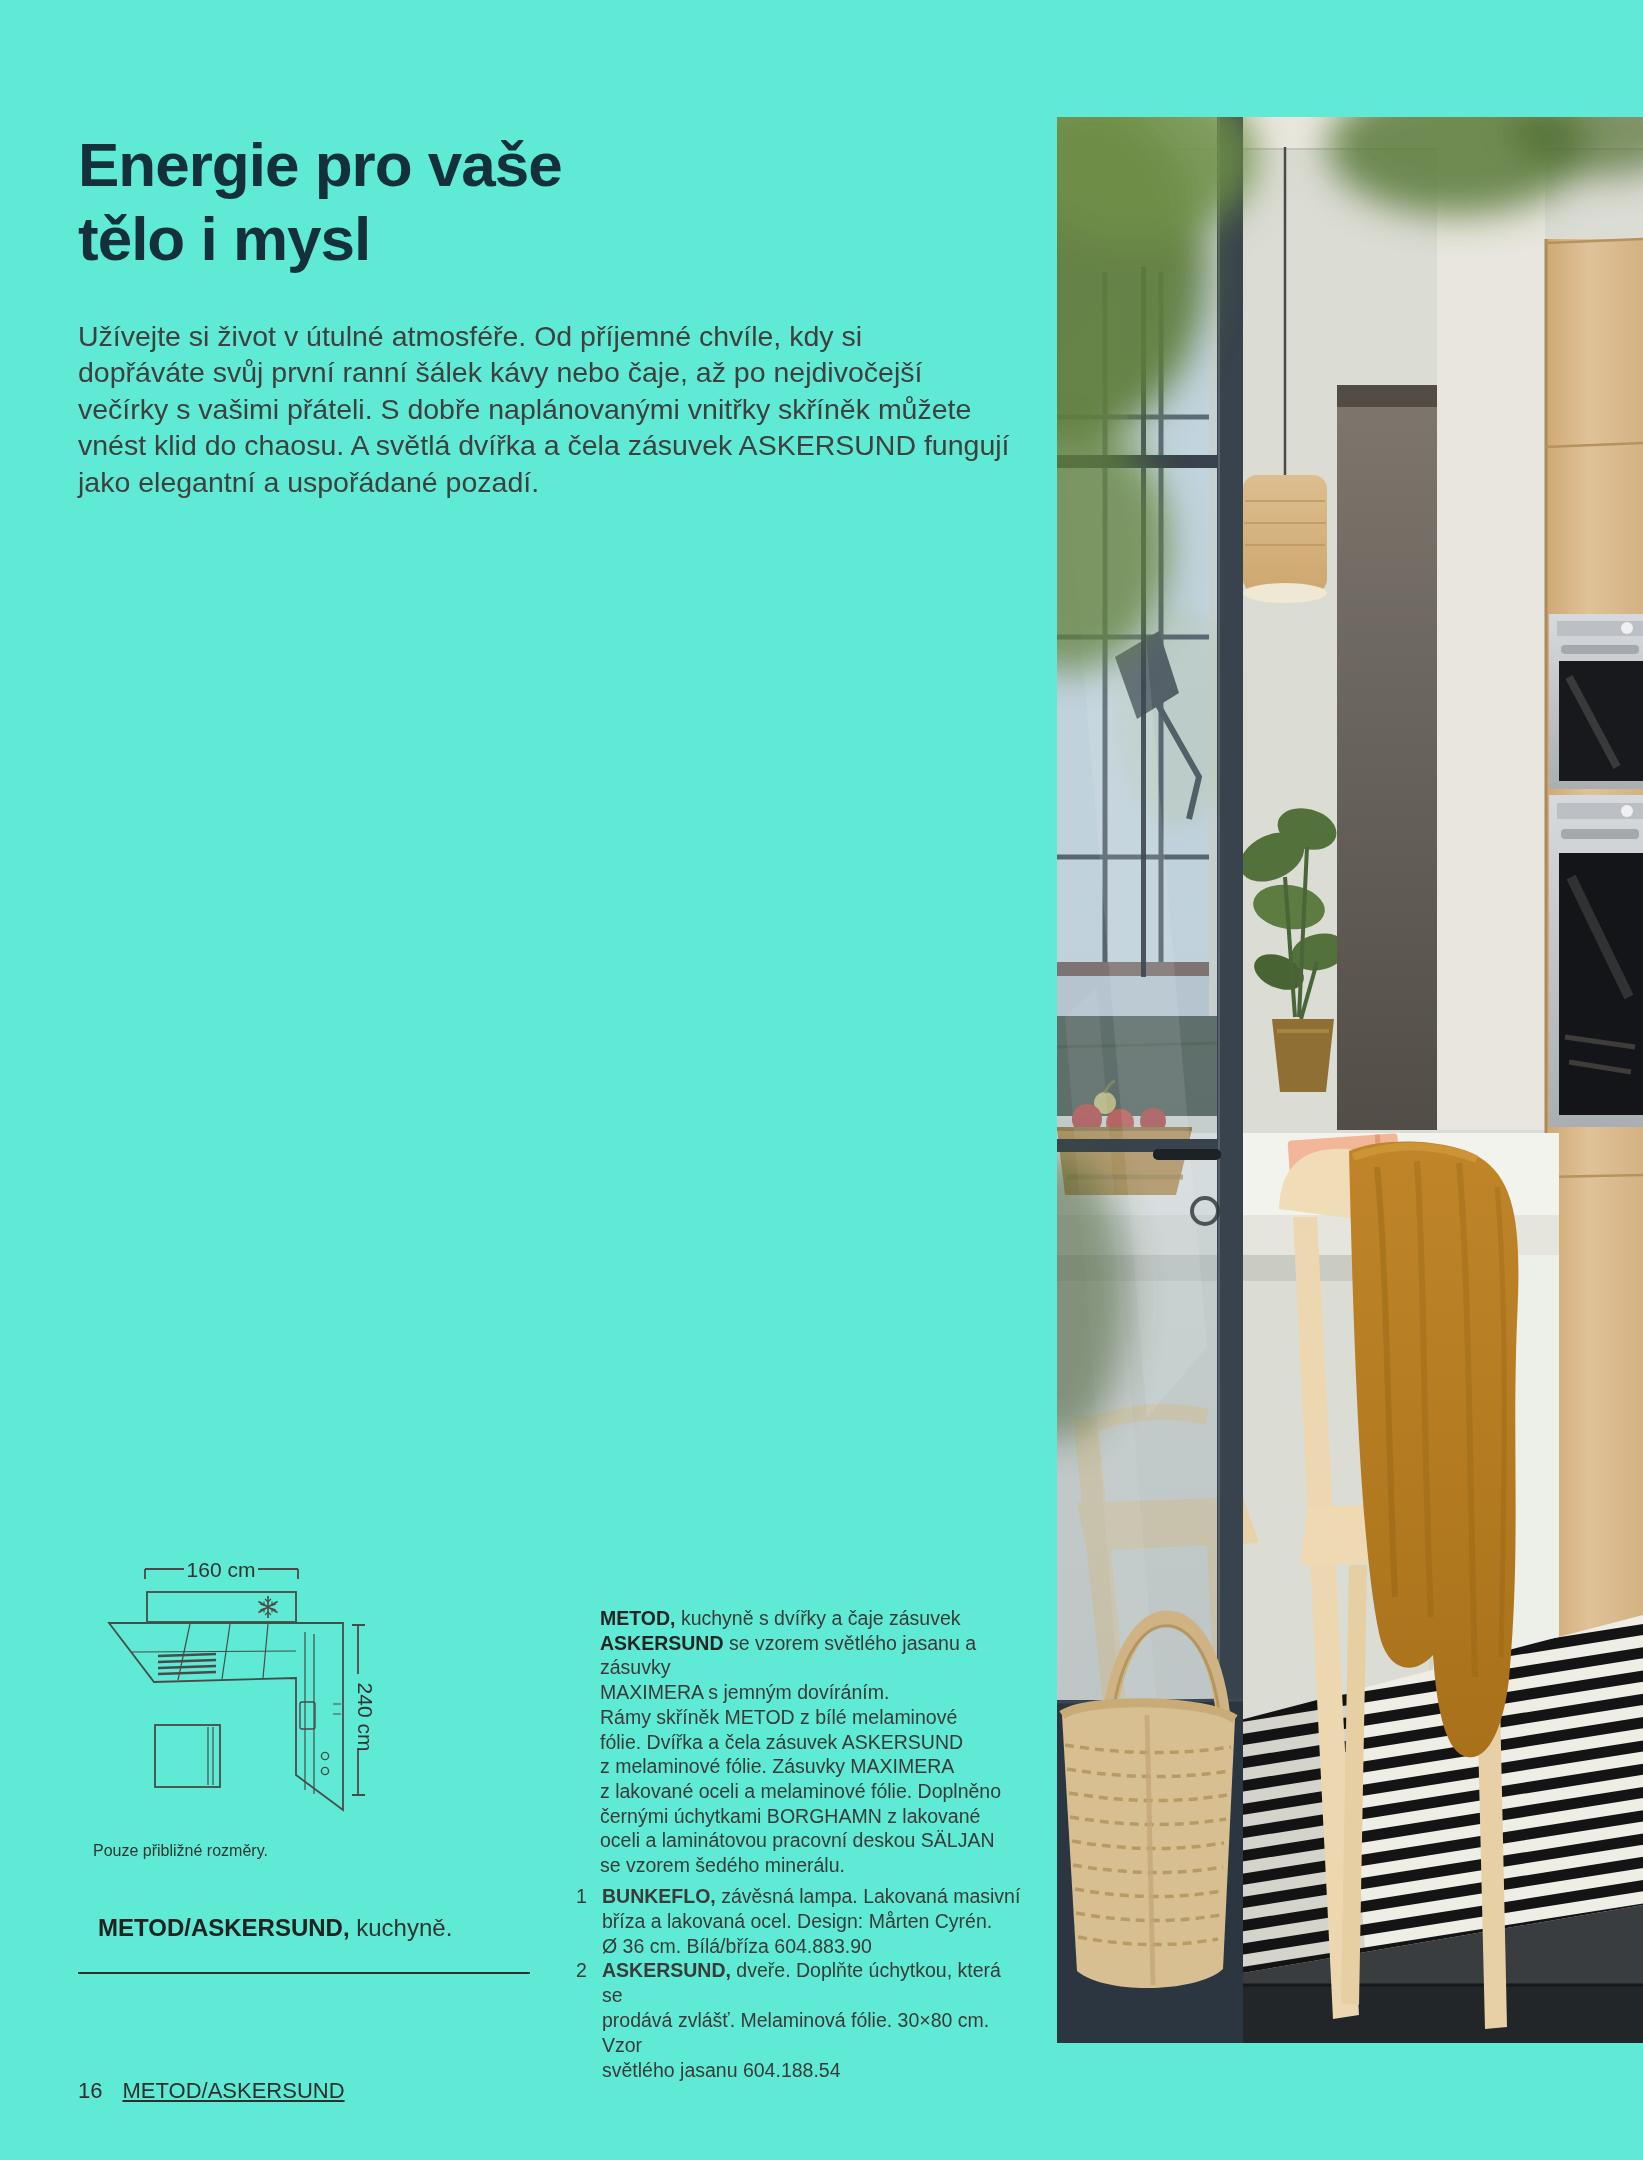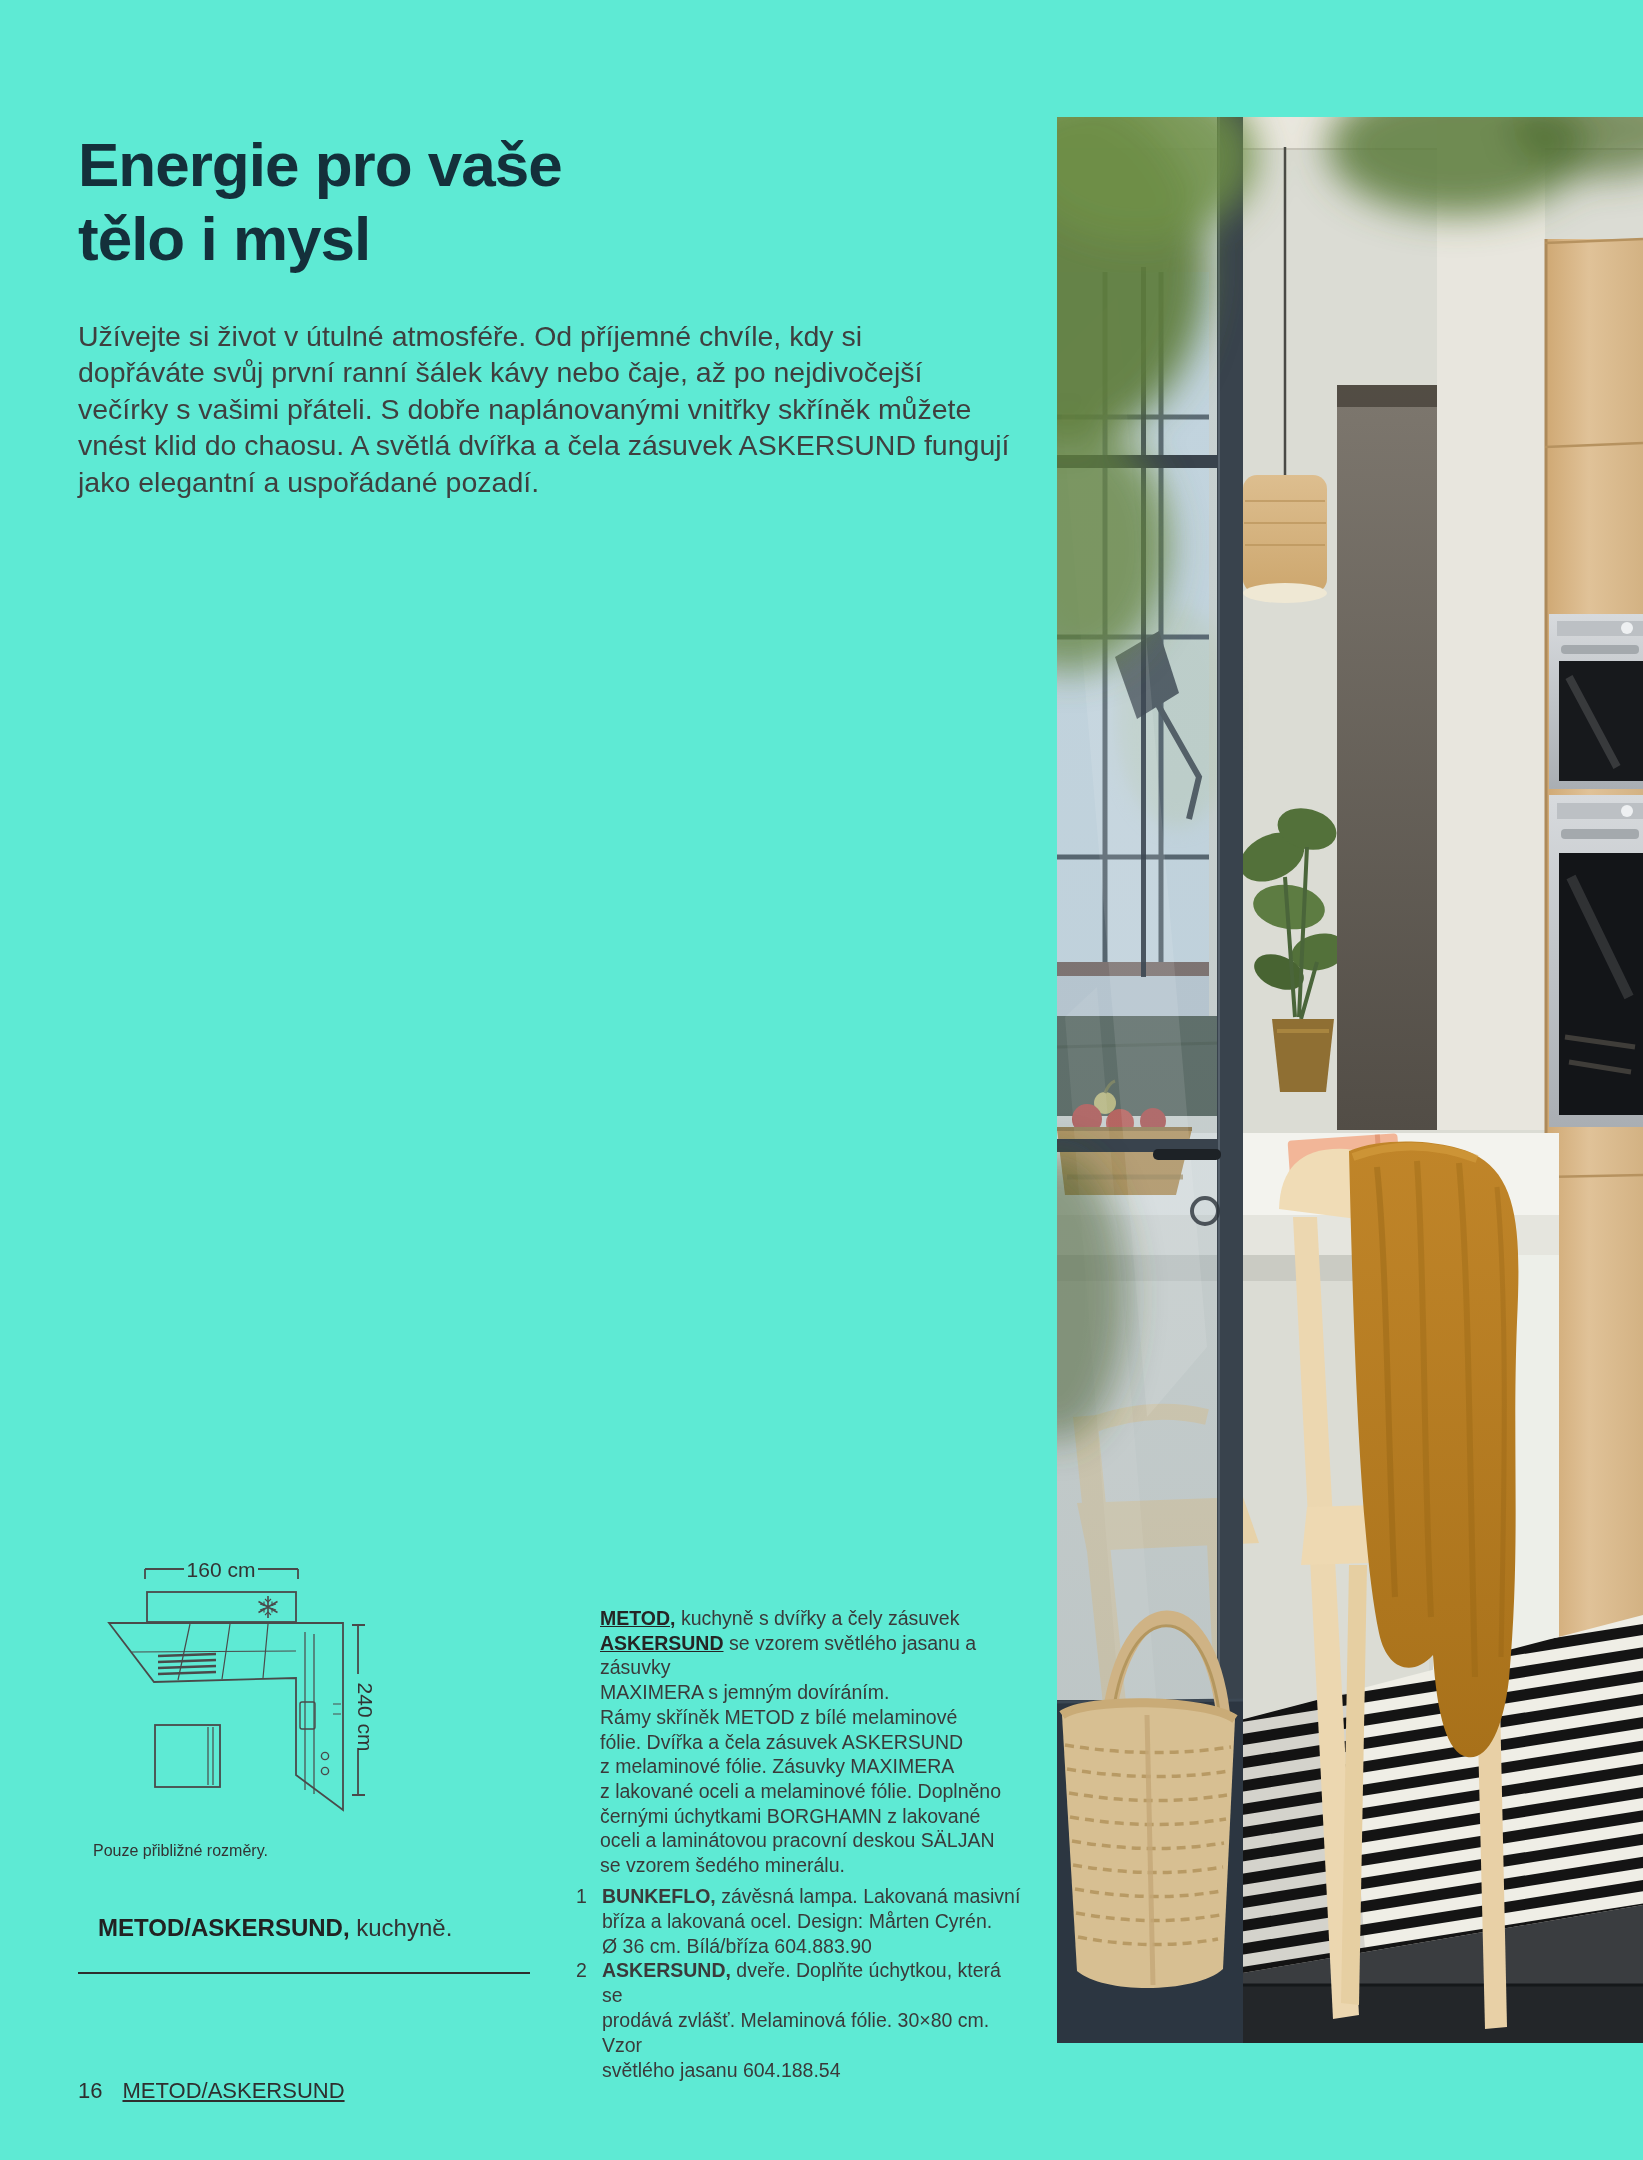--- a/index.html
+++ b/index.html
@@ -13,21 +13,21 @@
   .dim-note{left:93px;top:1842px;font-size:16px;color:#333;}
   .kitchen-caption{left:78px;top:1914px;font-size:24px;color:#333;margin-left:20px;}
   .kitchen-caption b{color:#222;}
   .divider{left:78px;top:1972px;width:452px;height:2px;background:#2e2e2e;}
   .services{left:78px;top:1988px;width:480px;font-size:24px;line-height:33px;color:#3a3a3a;
             white-space:pre-line;}
   .footer{left:78px;top:2078px;font-size:22px;color:#2f2f2f;}
   .footer .sec{margin-left:20px;text-decoration:underline;}
   .rightcol{left:600px;top:1606px;width:420px;font-size:19.5px;line-height:24.7px;color:#3a3a3a;}
   .rightcol .desc{white-space:pre-line;}
-  .rightcol b{color:#252525;text-decoration:underline;}
+  .rightcol b{color:#252525;}
   .plist{position:absolute;left:576px;top:1884px;width:446px;font-size:19.5px;line-height:24.8px;color:#3a3a3a;}
   .pitem{display:grid;grid-template-columns:26px 1fr;}
   .pitem .txt{white-space:pre-line;}
   svg text{font-family:"Liberation Sans",sans-serif;}
 </style>
 </head>
 <body>
 
 <div class="page">
 
@@ -78,21 +78,21 @@
   <div class="abs dim-note">Pouze přibližné rozměry.</div>
 
   <div class="abs kitchen-caption"><b>METOD/ASKERSUND,</b><span> kuchyně.</span></div>
 
   <div class="abs divider"></div>
 
 
   <div class="abs footer"><span>16</span><span class="sec">METOD/ASKERSUND</span></div>
 
   <div class="abs rightcol">
-    <span class="desc"><b>METOD,</b><span> kuchyně s dvířky a čely zásuvek
+    <span class="desc"><b>METOD,</b><span> kuchyně s dvířky a čaje zásuvek
 </span><b>ASKERSUND</b><span> se vzorem světlého jasanu a zásuvky
 MAXIMERA s jemným dovíráním.
 Rámy skříněk METOD z bílé melaminové
 fólie. Dvířka a čela zásuvek ASKERSUND
 z melaminové fólie. Zásuvky MAXIMERA
 z lakované oceli a melaminové fólie. Doplněno
 černými úchytkami BORGHAMN z lakované
 oceli a laminátovou pracovní deskou SÄLJAN
 se vzorem šedého minerálu.</span></span>
   </div>

